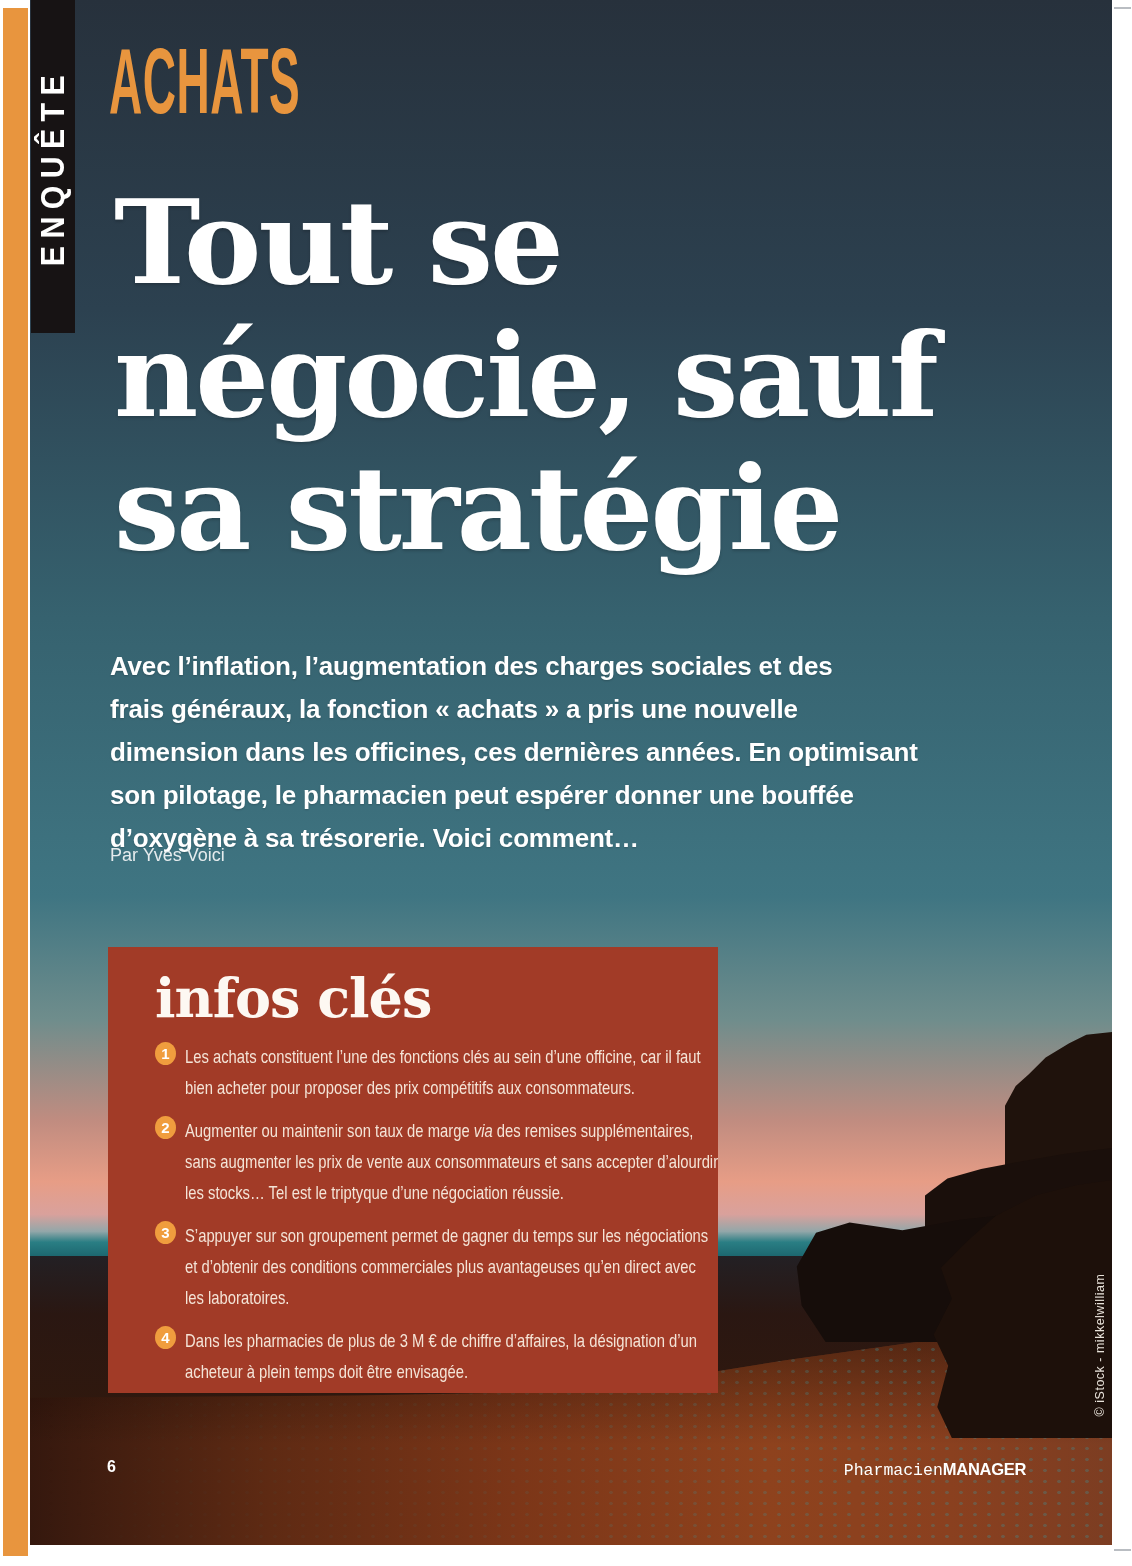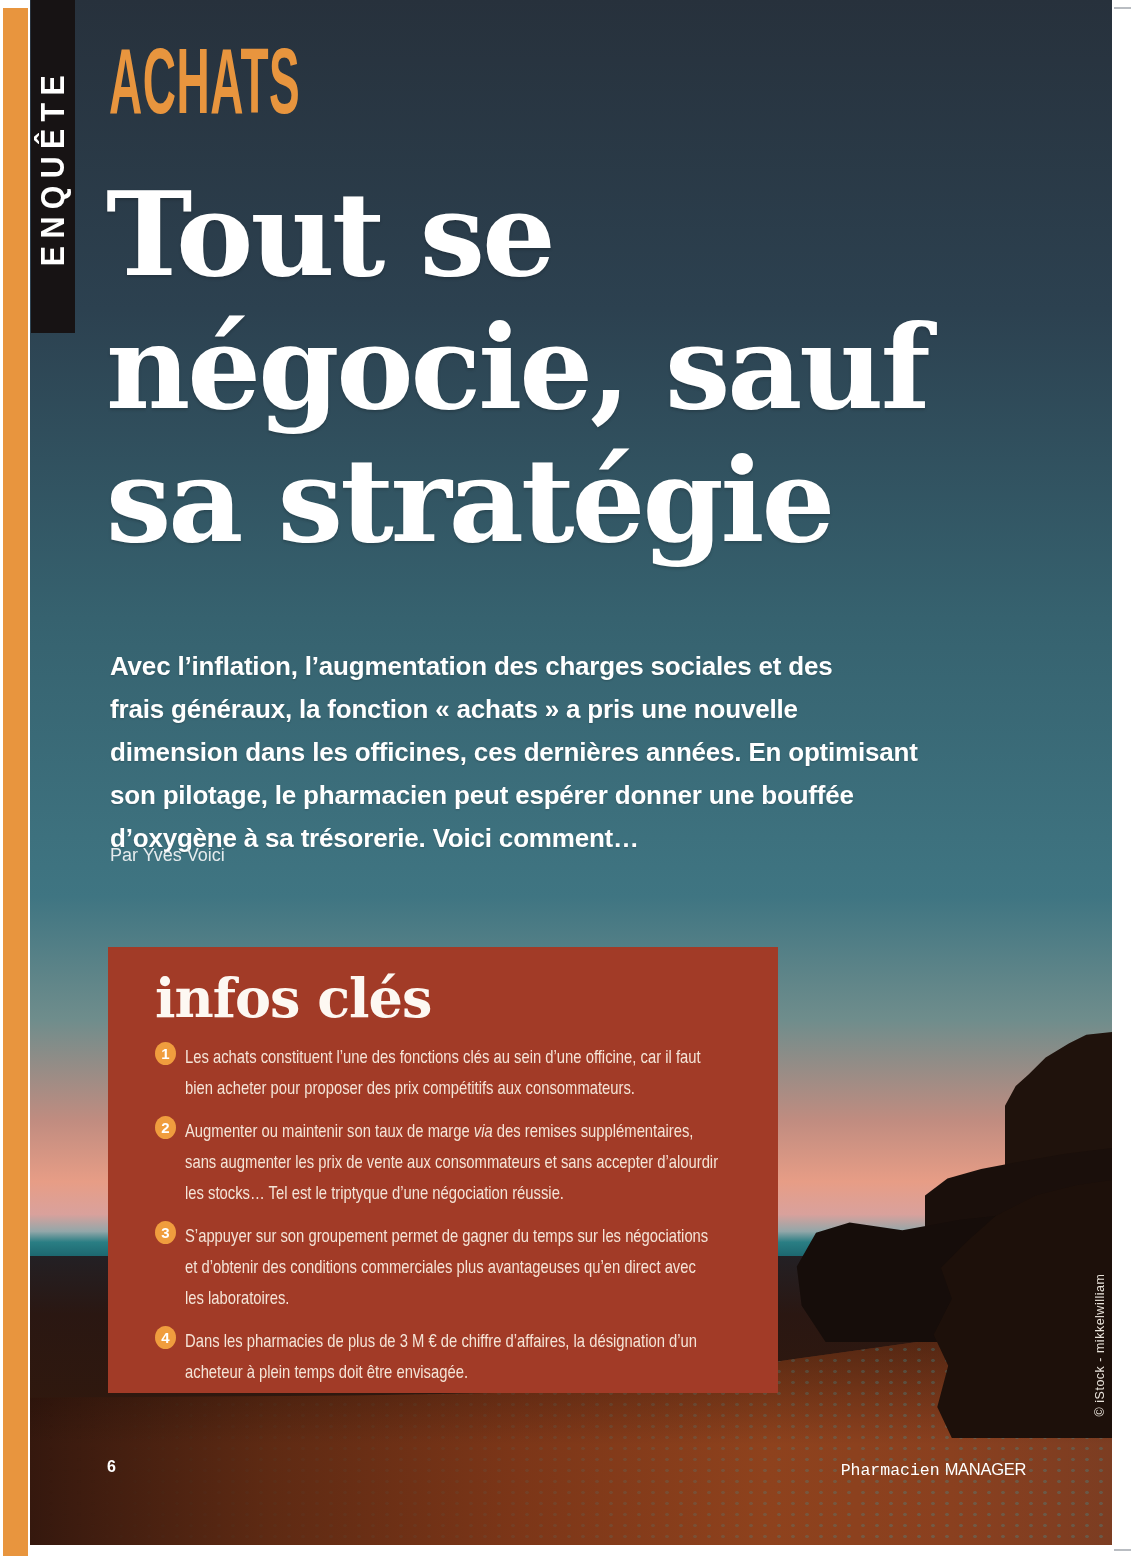--- a/index.html
+++ b/index.html
@@ -56,40 +56,40 @@
     font-size:116px;line-height:133px;letter-spacing:-3px;white-space:pre-line;
     text-shadow:0 2px 3px rgba(0,0,0,.18);}
 
   .intro{position:absolute;left:80px;top:645px;z-index:5;color:#ffffff;
     font-weight:700;font-size:26px;line-height:43px;letter-spacing:-.2px;white-space:pre-line;
     text-shadow:0 1px 2px rgba(0,0,0,.2);}
 
   .byline{position:absolute;left:80px;top:845px;z-index:5;color:#e6ecee;font-size:18px;}
 
   
-  .infos-box{position:absolute;left:78px;top:947px;width:670px;height:446px;z-index:4;
+  .infos-box{position:absolute;left:78px;top:947px;width:610px;height:446px;z-index:4;
     background:#a23b27;box-sizing:border-box;padding:22px 18px 0 19px;overflow:hidden;}
   .infos-heading{margin:0 0 14px 28px;color:#fdf8f2;font-family:"DejaVu Serif","Liberation Serif",serif;
     font-weight:600;font-size:54px;line-height:58px;letter-spacing:-1px;}
   .info-item{position:relative;padding-left:58px;margin-bottom:12px;}
   .info-badge{position:absolute;left:28px;top:1px;width:21px;height:23px;border-radius:50%;
     background:#f09d3e;color:#fff;font-weight:700;font-size:15px;line-height:23px;text-align:center;}
   .info-text{color:#f4e4d7;font-size:18.5px;line-height:31px;white-space:pre;
     transform:scaleX(.8);transform-origin:0 0;}
   .info-text em{font-style:italic;}
 
   
   .credit{position:absolute;left:1070px;top:1345px;z-index:6;white-space:nowrap;
     transform:translate(-50%,-50%) rotate(-90deg);color:#e8e2da;font-size:12.5px;letter-spacing:.5px;}
 
   
   .page-number{position:absolute;left:77px;top:1458px;z-index:6;color:#fff;font-weight:700;font-size:16px;}
   .magazine{position:absolute;right:86px;top:1460px;z-index:6;color:#fff;font-size:16.5px;white-space:nowrap;}
   .magazine .serif{font-family:Liberation Mono, monospace;font-weight:400;}
-  .magazine .bold{font-family:"Liberation Sans",sans-serif;font-weight:400;letter-spacing:-.3px;margin-left:5px;}
+  .magazine .bold{font-family:"Liberation Sans",sans-serif;font-weight:700;letter-spacing:-.3px;}
 
   
   .trim{position:absolute;width:17px;height:2px;background:#b9bdc2;}
   .trim-top{left:1114px;top:7px;}
   .trim-bottom{left:1114px;top:1549px;}
 </style>
 </head>
 <body>
 
 <div id="page">
@@ -104,21 +104,21 @@
     <div class="rock rock2"></div>
     <div class="rock rock3"></div>
     <div class="rock rock4"></div>
 
     <div class="enquete-box">
       <span>ENQUÊTE</span>
     </div>
 
     <div class="achats">ACHATS</div>
 
-    <h1 class="title" style="margin:0;">Tout se
+    <h1 class="title" style="margin:8px;">Tout se
 négocie, sauf
 sa stratégie</h1>
 
     <div class="intro">Avec l’inflation, l’augmentation des charges sociales et des
 frais généraux, la fonction « achats » a pris une nouvelle
 dimension dans les officines, ces dernières années. En optimisant
 son pilotage, le pharmacien peut espérer donner une bouffée
 d’oxygène à sa trésorerie. Voici comment…</div>
 
     <div class="byline">Par Yves Voici</div>

